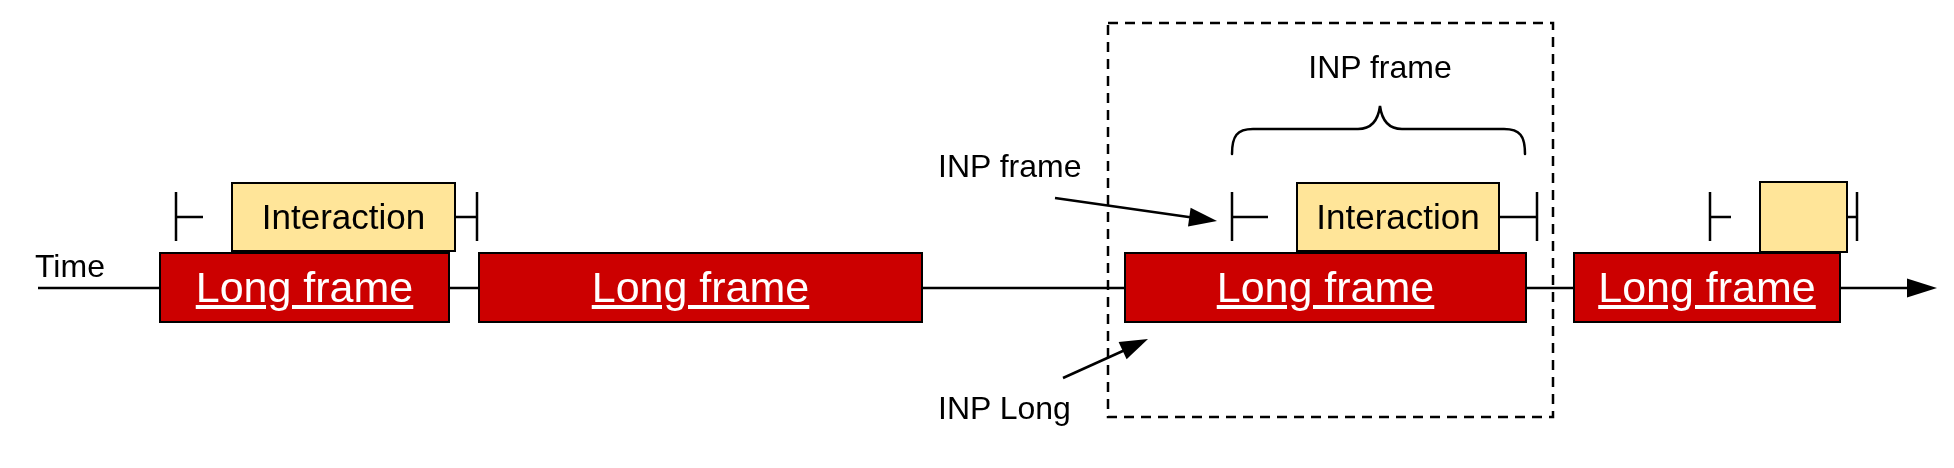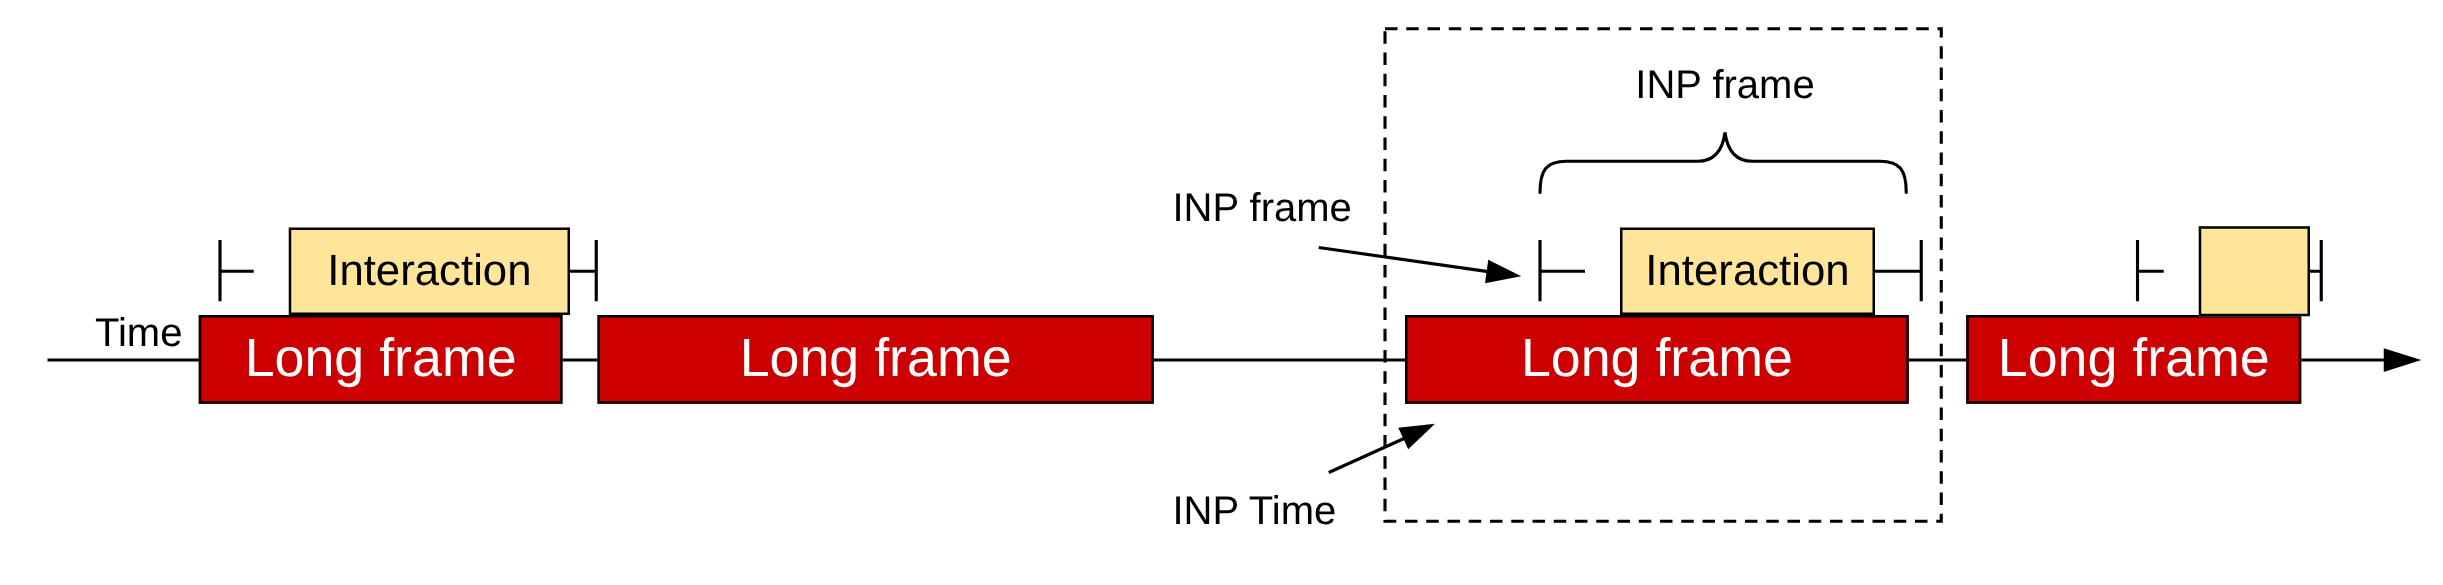--- a/index.html
+++ b/index.html
@@ -28,20 +28,21 @@
     height: 71px;
     box-sizing: border-box;
     background: var(--frame-fill, #cc0000);
     border: 2.5px solid var(--outline, #000);
     color: var(--frame-text, #fff);
     font-size: 43px;
     display: flex;
     align-items: center;
     justify-content: center;
     white-space: nowrap;
+    text-decoration: underline;
   }
   .interaction {
     position: absolute;
     top: 182px;
     height: 70px;
     box-sizing: border-box;
     background: var(--interaction-fill, #ffe599);
     border: 2.5px solid var(--outline, #000);
     color: #000;
     font-size: 35px;
@@ -95,18 +96,18 @@
 
   <div class="frame" style="left:159px; width:291px;">Long frame</div>
   <div class="frame" style="left:478px; width:445px;">Long frame</div>
   <div class="frame" style="left:1124px; width:403px;">Long frame</div>
   <div class="frame" style="left:1573px; width:268px;">Long frame</div>
 
   <div class="interaction" style="left:203px; width:225px;">Interaction</div>
   <div class="interaction" style="left:1268px; width:204px;">Interaction</div>
   <div class="interaction" style="left:1731px; width:89px; top:181px; height:72px;"></div>
 
-  <div class="annotation" style="left:35px; top:249px;margin-left:41px;">Time</div>
+  <div class="annotation" style="left:35px; top:249px;">Time</div>
   <div class="annotation" style="left:938px; top:149px;">INP frame</div>
   <div class="annotation" style="left:1280px; top:50px; width:200px; text-align:center;">INP frame</div>
-  <div class="annotation" style="left:938px; top:391px;">INP Time</div>
+  <div class="annotation" style="left:938px; top:391px;">INP Long</div>
 
 </div>
 
 </body></html>

